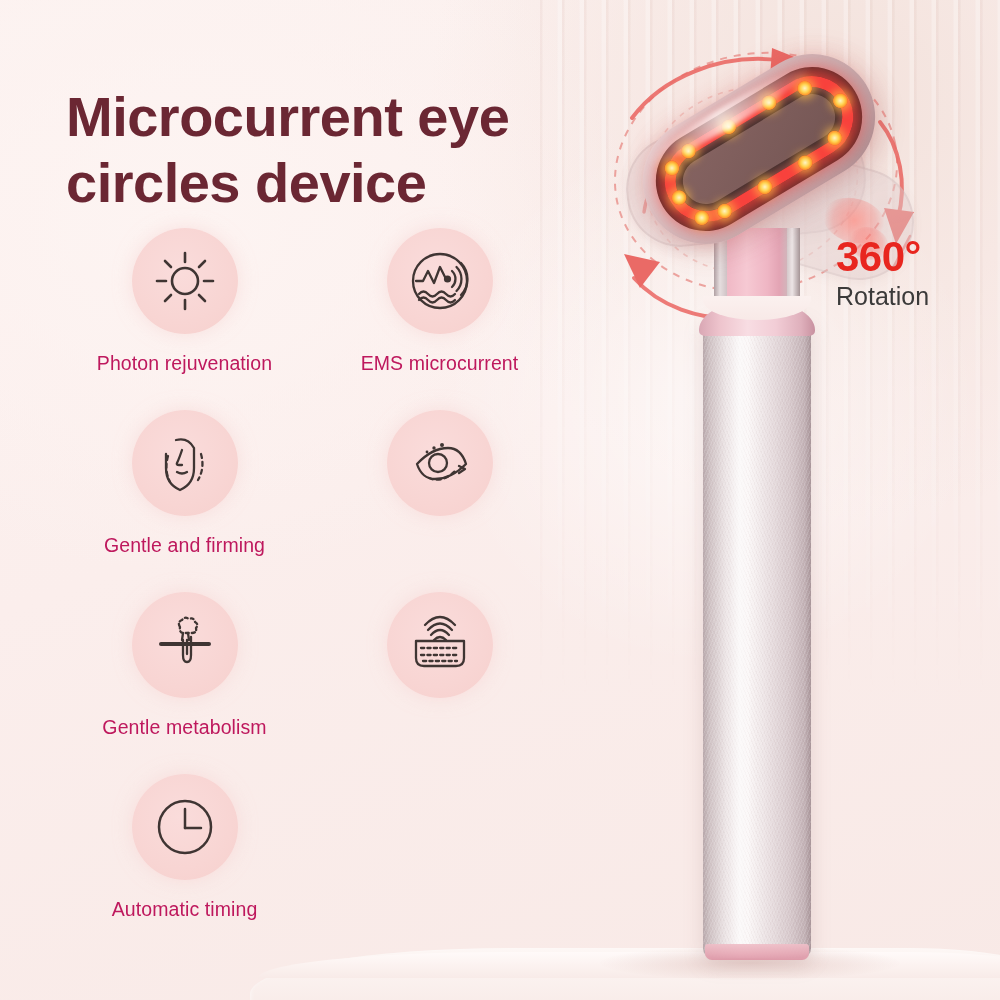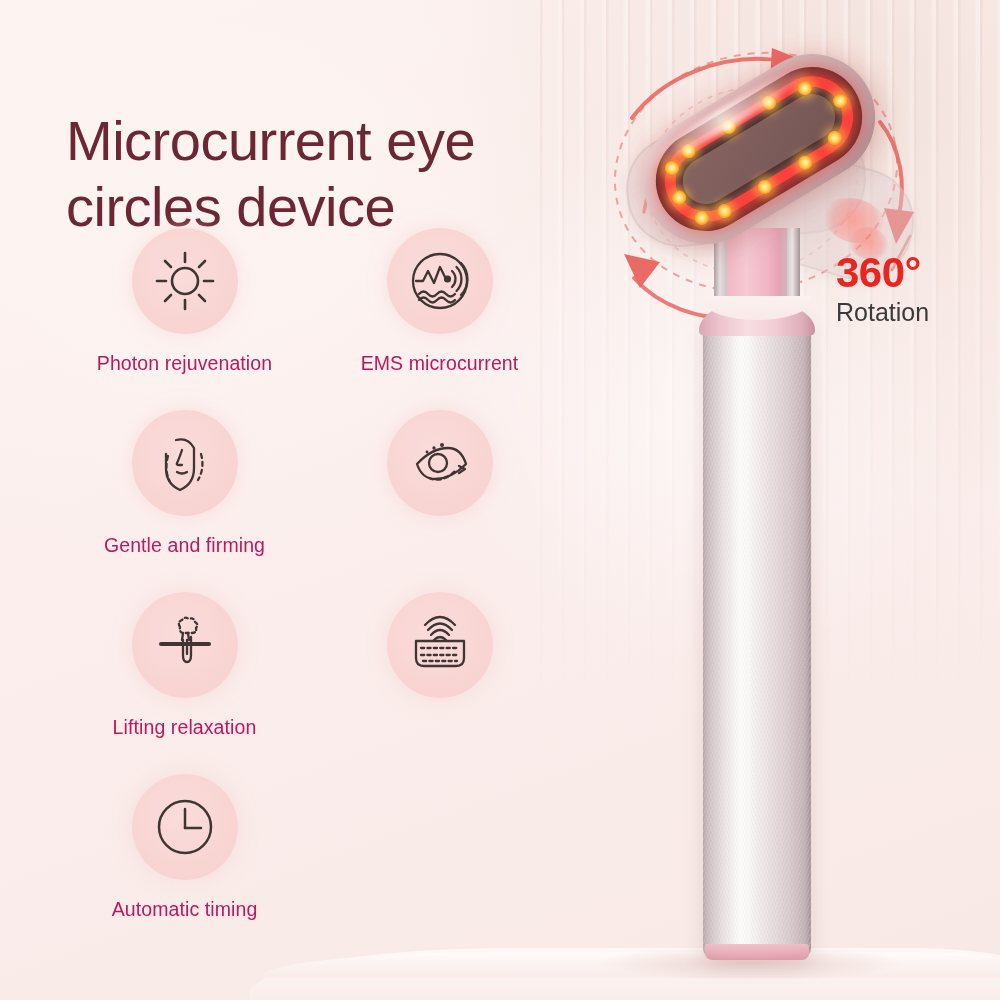--- a/index.html
+++ b/index.html
@@ -73,25 +73,25 @@
     left: 600px; top: 946px;
     width: 300px; height: 34px;
     border-radius: 50%;
     background: radial-gradient(ellipse, rgba(199,150,142,0.35) 0%, rgba(199,150,142,0) 72%);
   }
 
   
   .headline {
     position: absolute;
     left: 66px;
-    top: 70px;
+    top: 46px;
     width: 560px;
     color: #6b2733;
     font-size: 56px;
-    font-weight: 400;
+    font-weight: 700;
     line-height: 1.18;
     letter-spacing: -0.5px;
   }
   .headline .line { display: block; white-space: nowrap; }
 
   
   .features {
     position: absolute;
     left: 62px;
     top: 228px;
@@ -283,21 +283,21 @@
     filter: blur(2px);
   }
 
   
   .rot-svg { position: absolute; left: 0; top: 0; width: 1000px; height: 1000px; }
 
   
   .badge360 {
     position: absolute;
     left: 836px;
-    top: 252px;
+    top: 236px;
     text-align: left;
   }
   .badge360 .big {
     display: block;
     color: #e8261f;
     font-size: 42px;
     font-weight: 700;
     line-height: 1;
     letter-spacing: -0.5px;
   }
@@ -393,21 +393,21 @@
     <div class="feature">
       <div class="feature-badge">
         <svg width="62" height="62" viewBox="0 0 62 62" fill="none" stroke="#3f3533" stroke-width="2.3" stroke-linecap="round" stroke-linejoin="round">
           <path d="M26 13 q-3 -5 2 -7 q3 -4 7 -1 q5 -2 6 3 q4 2 1 6 q1 5 -4 5 l-8 0 q-5 0 -4 -6 z" stroke-dasharray="3 3"></path>
           <path d="M29 19 l-1 7 M34 19 l1 7"></path>
           <line x1="7" y1="30" x2="55" y2="30" stroke-width="4"></line>
           <path d="M29 26 l0 15 q0 7 4 7 q4 0 4 -7 l0 -18"></path>
           <path d="M33 26 l0 14"></path>
         </svg>
       </div>
-      <div class="feature-label">Lifting relaxation</div>
+      <div class="feature-label">Gentle metabolism</div>
     </div>
 
     <div class="feature">
       <div class="feature-badge">
         <svg width="62" height="62" viewBox="0 0 62 62" fill="none" stroke="#3f3533" stroke-width="2.3" stroke-linecap="round" stroke-linejoin="round">
           <path d="M22 21 q9 -10 18 0"></path>
           <path d="M19 16 q12 -13 24 0"></path>
           <path d="M16 11 q15 -16 30 0"></path>
           <path d="M25 26 q6 -6 12 0"></path>
           <path d="M7 27 l48 0 l0 17 q0 8 -8 8 l-32 0 q-8 0 -8 -8 z"></path>

